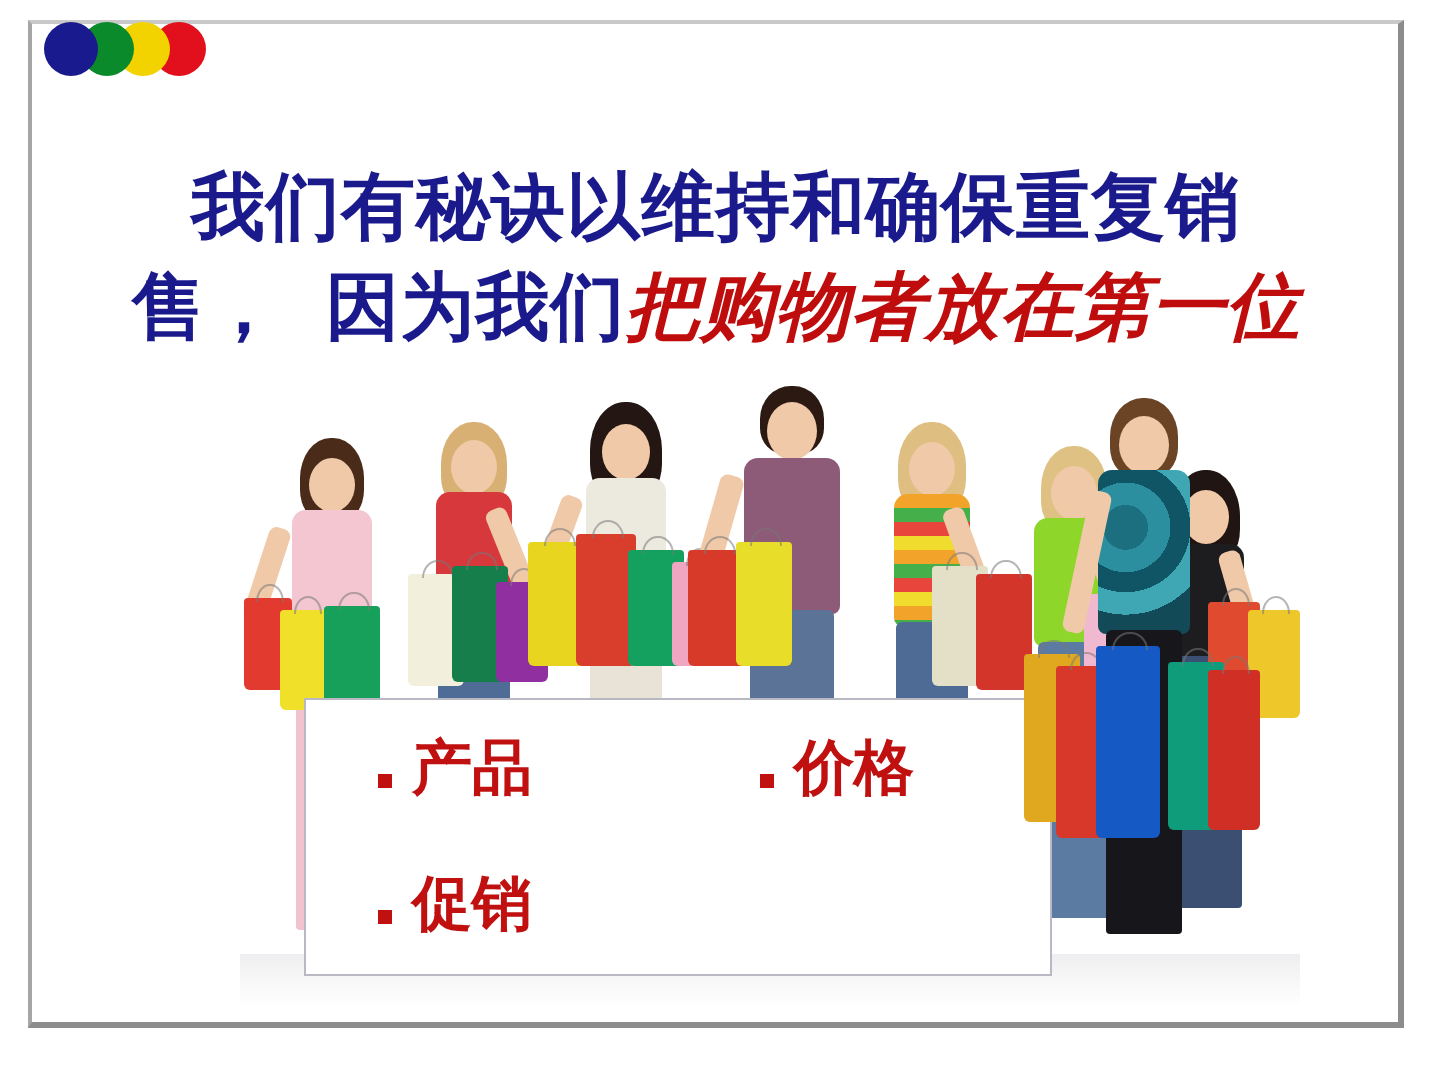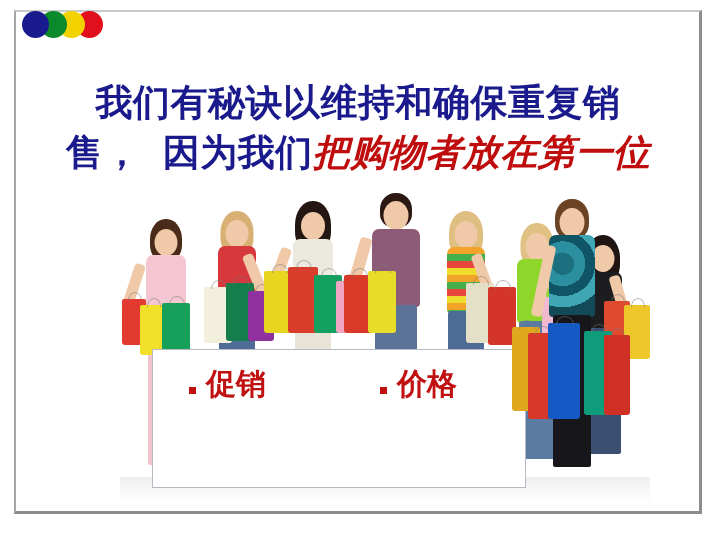--- a/index.html
+++ b/index.html
@@ -48,21 +48,21 @@
   }
   .logo-e { color: #9a9a9a; }
   .logo-cosway { color: #1a1a8f; }
 
   
   .title-block {
     position: absolute;
     left: 28px; top: 80px;
     width: 660px;
     text-align: center;
-    font-family: Liberation Mono, monospace;
+    font-family: Liberation Serif, serif;
     font-weight: 700;
     font-size: 37px;
     line-height: 50px;
     letter-spacing: 0.5px;
   }
   .title-line { white-space: nowrap; }
   .t-blue { color: #1a1a8c; }
   .t-red-italic { color: #bf0d0d; font-style: italic; }
   .t-gap { display: inline-block; width: 22px; }
 
@@ -261,22 +261,26 @@
       <div class="bag" style="left:94px; top:136px; width:26px; height:80px; background:#cf2f25;"></div>
     </div>
 
     <div class="photo-floor"></div>
   </div>
 
   <div class="bullet-box">
     <div class="bullet-grid">
       <div class="bullet-item">
         <span class="bullet-sq"></span>
-        <span>促销</span>
+        <span>产品</span>
       </div>
       <div class="bullet-item col2">
         <span class="bullet-sq"></span>
         <span>价格</span>
       </div>
+      <div class="bullet-item">
+        <span class="bullet-sq"></span>
+        <span>促销</span>
+      </div>
     </div>
   </div>
 
 </div>
 
 </body></html>

